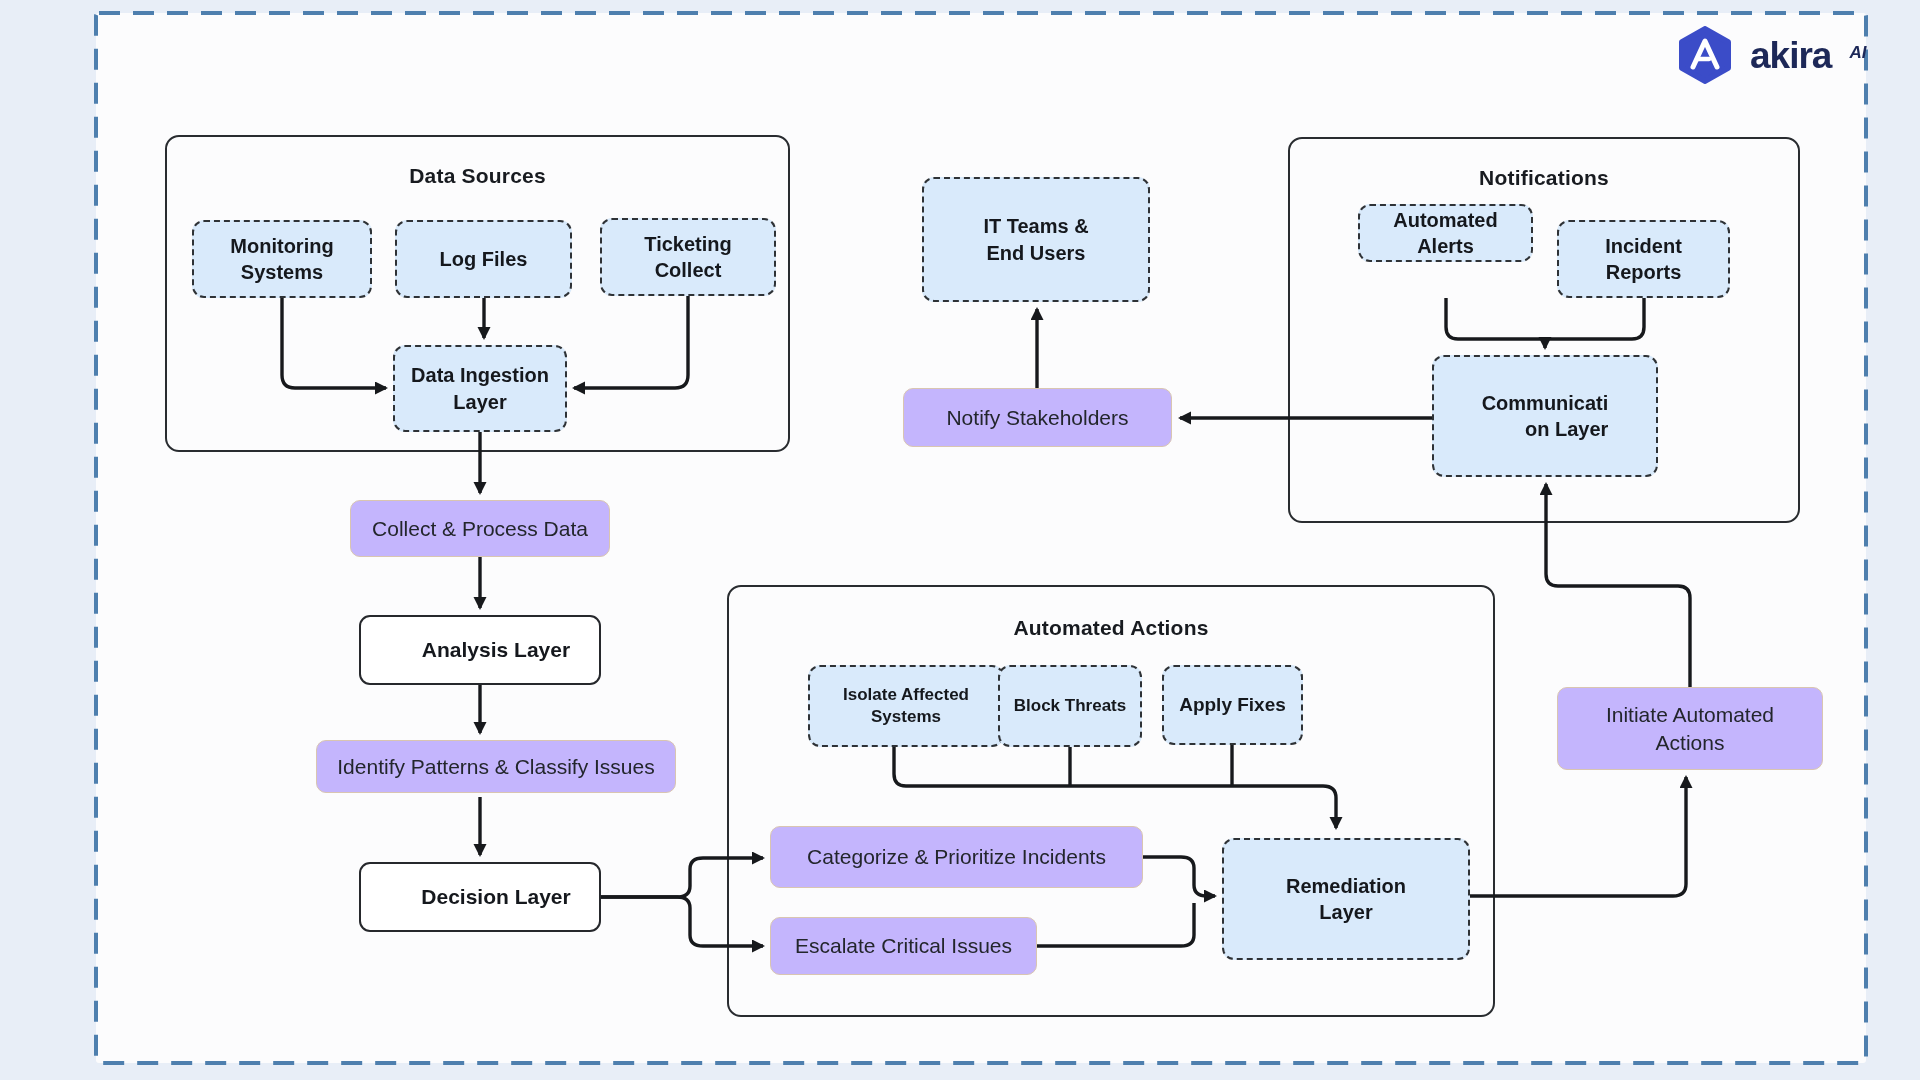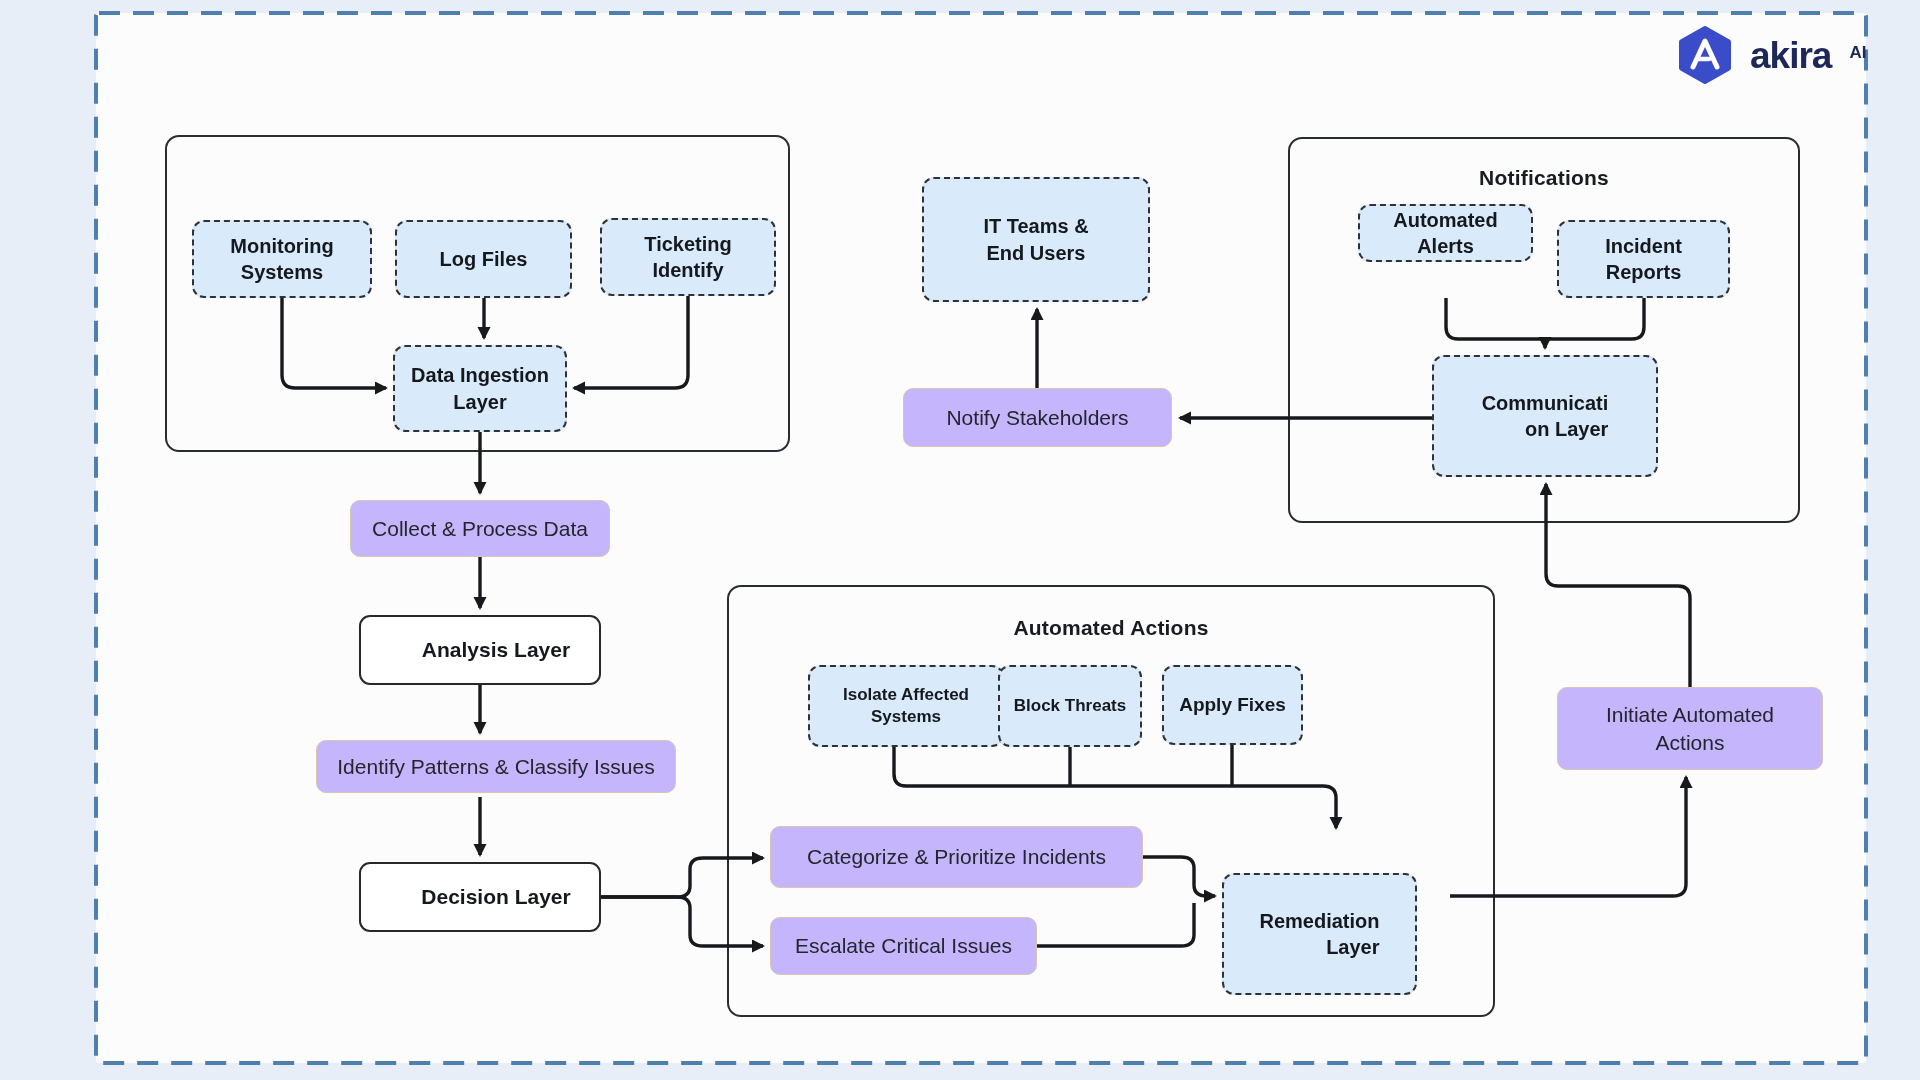--- a/index.html
+++ b/index.html
@@ -41,21 +41,21 @@
   #logo{
     position:absolute;z-index:4;left:1676px;top:26px;
     display:flex;align-items:center;gap:16px;
   }
   #logo .wordmark{
     font-weight:bold;font-size:37px;color:#1d2858;letter-spacing:-1px;
     line-height:1;
   }
   #logo sup{
     font-size:17px;font-weight:bold;color:#1d2858;letter-spacing:0;
-    position:relative;top:-2px;left:2px;
+    position:relative;top:-2px;left:2px;font-style:italic;
   }
 </style>
 </head>
 <body>
 
 <div id="stage">
 
   <svg id="frame-layer" class="layer" width="1920" height="1080">
     <rect x="96" y="13" width="1770" height="1050" rx="3" fill="#fcfcfd" stroke="#4e7fae" stroke-width="4" stroke-dasharray="21 13"></rect>
   </svg>
@@ -64,20 +64,21 @@
     <svg width="58" height="58" viewBox="0 0 58 58">
       <polygon points="29,3 52,16 52,42 29,55 6,42 6,16" fill="#3b4cc8" stroke="#3b4cc8" stroke-width="6" stroke-linejoin="round"></polygon>
       <path d="M17,41 L29,15 L41,41" fill="none" stroke="#ffffff" stroke-width="5" stroke-linecap="round" stroke-linejoin="round"></path>
       <path d="M21,33 L33,33" fill="none" stroke="#ffffff" stroke-width="4.5" stroke-linecap="round"></path>
     </svg>
     <span class="wordmark">akira</span>
     <sup>AI</sup>
   </div>
 
   <div class="group" style="left:165px;top:135px;width:625px;height:317px;"></div>
+  <div class="group-title" style="left:165px;top:164px;width:625px;">Data Sources</div>
 
   <div class="group" style="left:1288px;top:137px;width:512px;height:386px;"></div>
   <div class="group-title" style="left:1288px;top:166px;width:512px;">Notifications</div>
 
   <div class="group" style="left:727px;top:585px;width:768px;height:432px;"></div>
   <div class="group-title" style="left:727px;top:616px;width:768px;">Automated Actions</div>
 
   <svg id="wire-layer" class="layer" width="1920" height="1080">
     <defs>
       <marker id="arr" markerUnits="userSpaceOnUse" markerWidth="15" markerHeight="15" refX="11" refY="6.5" orient="auto">
@@ -106,21 +107,21 @@
       <path d="M1446,298 L1446,327 Q1446,339 1458,339 L1545,339"></path>
       <path d="M1644,298 L1644,327 Q1644,339 1632,339 L1545,339"></path>
       <path d="M1545,339 L1545,348" marker-end="url(#arr)"></path>
     </g>
   </svg>
 
   <div class="node blue" style="left:192px;top:220px;width:180px;height:78px;">Monitoring
 Systems</div>
   <div class="node blue" style="left:395px;top:220px;width:177px;height:78px;">Log Files</div>
   <div class="node blue" style="left:600px;top:218px;width:176px;height:78px;">Ticketing
-Identify</div>
+Collect</div>
   <div class="node blue" style="left:393px;top:345px;width:174px;height:87px;">Data Ingestion
 Layer</div>
 
   <div class="node peach" style="left:350px;top:500px;width:260px;height:57px;">Collect &amp; Process Data</div>
   <div class="node white" style="left:359px;top:615px;width:242px;height:70px;">Analysis Layer</div>
   <div class="node peach" style="left:316px;top:740px;width:360px;height:53px;">Identify Patterns &amp; Classify Issues</div>
   <div class="node white" style="left:359px;top:862px;width:242px;height:70px;">Decision Layer</div>
 
   <div class="node blue" style="left:922px;top:177px;width:228px;height:125px;">IT Teams &amp;
 End Users</div>
@@ -132,19 +133,19 @@
 Reports</div>
   <div class="node blue" style="left:1432px;top:355px;width:226px;height:122px;text-align:right;">Communicati
 on Layer</div>
 
   <div class="node blue" style="left:808px;top:665px;width:196px;height:82px;font-size:17px;">Isolate Affected
 Systems</div>
   <div class="node blue" style="left:998px;top:665px;width:144px;height:82px;font-size:17px;">Block Threats</div>
   <div class="node blue" style="left:1162px;top:665px;width:141px;height:80px;font-size:19px;">Apply Fixes</div>
   <div class="node peach" style="left:770px;top:826px;width:373px;height:62px;">Categorize &amp; Prioritize Incidents</div>
   <div class="node peach" style="left:770px;top:917px;width:267px;height:58px;">Escalate Critical Issues</div>
-  <div class="node blue" style="left:1222px;top:873px;width:195px;height:122px;text-align:right;">Remediation
+  <div class="node blue" style="left:1222px;top:838px;width:248px;height:122px;">Remediation
 Layer</div>
 
   <div class="node peach" style="left:1557px;top:687px;width:266px;height:83px;">Initiate Automated
 Actions</div>
 
 </div>
 
 </body></html>

